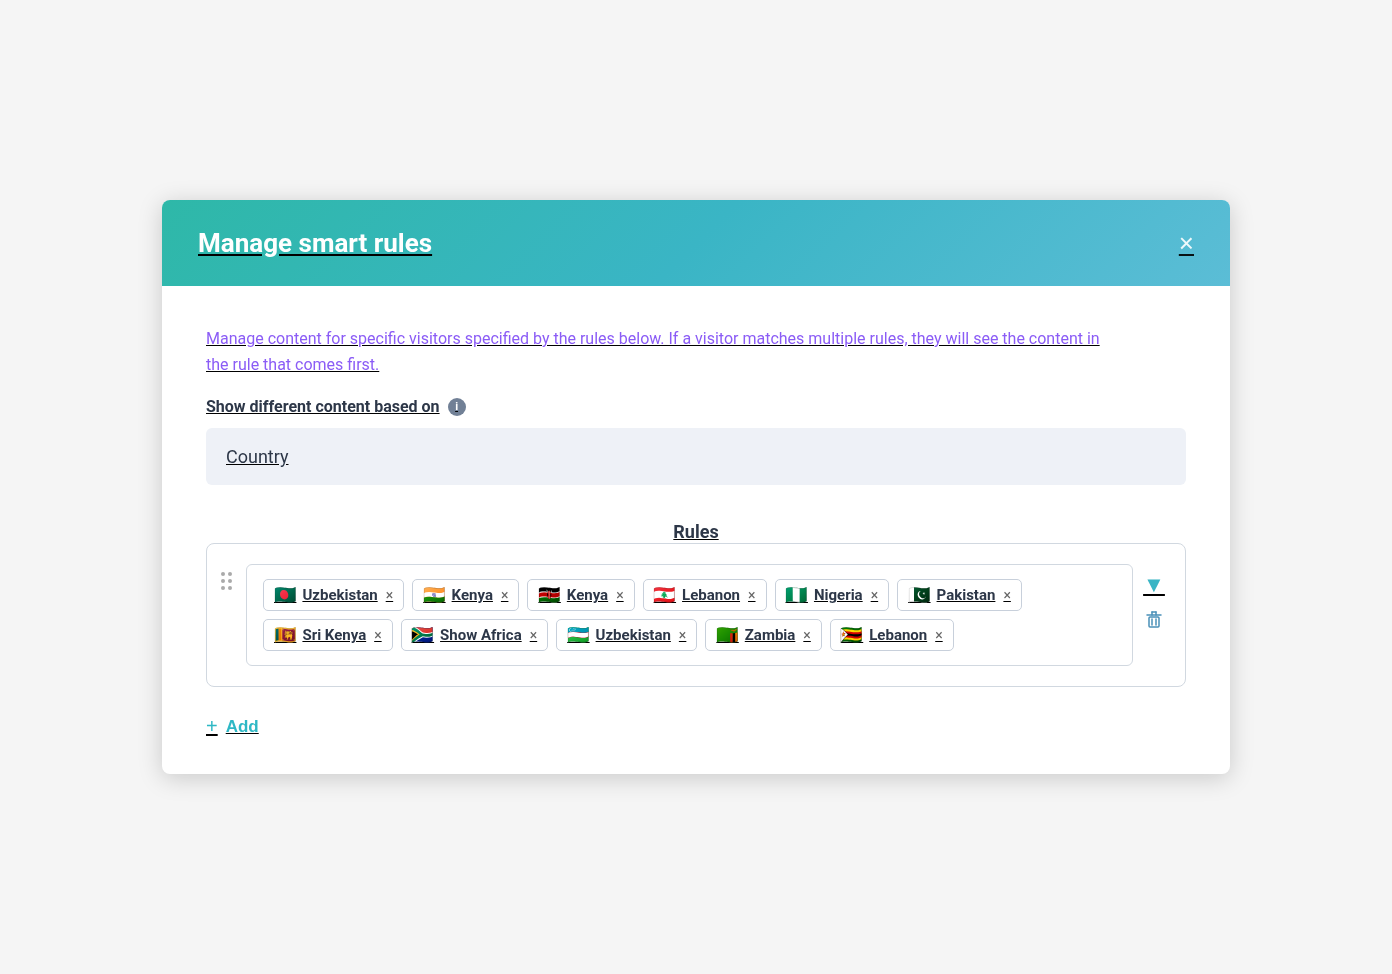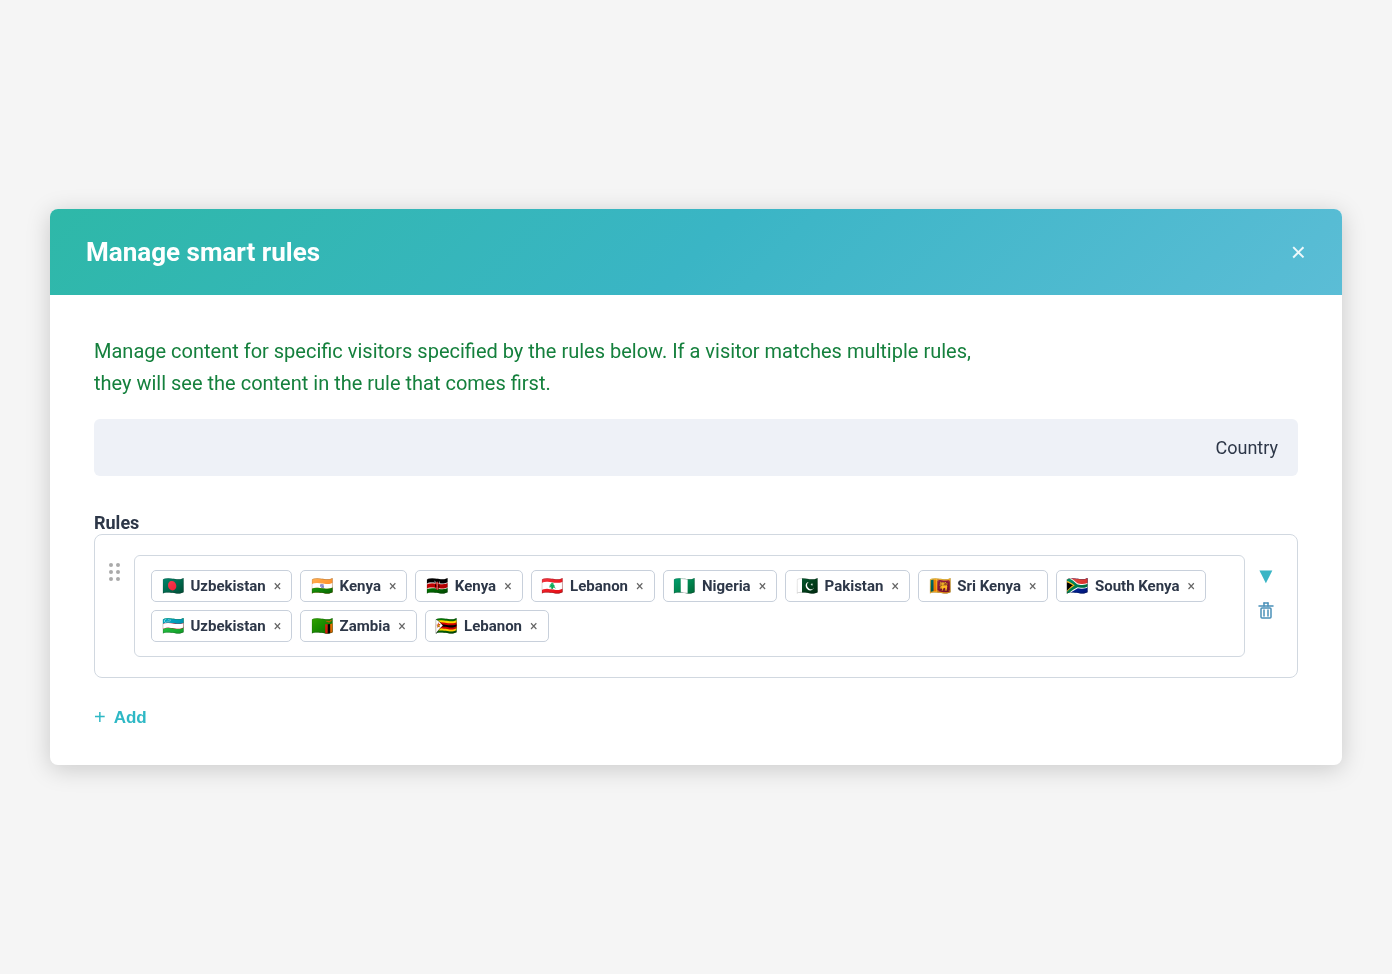--- a/index.html
+++ b/index.html
@@ -5,25 +5,26 @@
     * { box-sizing: border-box; margin: 0; padding: 0; }
     body {
       font-family: -apple-system, BlinkMacSystemFont, 'Segoe UI', Roboto, sans-serif;
       background: #f5f5f5;
       display: flex;
       justify-content: center;
       align-items: center;
       min-height: 100vh;
     }
     .modal {
-      width: 1292px;
+      width: 1068px;
       background: #fff;
       border-radius: 8px;
       overflow: hidden;
       box-shadow: 0 4px 24px rgba(0,0,0,0.18);
+      text-decoration: underline;
     }
     .modal-header {
       background: linear-gradient(135deg, #2eb8a8 0%, #3ab5c5 50%, #5bbdd6 100%);
       padding: 28px 36px;
       display: flex;
       justify-content: space-between;
       align-items: center;
     }
     .modal-title {
       color: #fff;
@@ -36,22 +37,22 @@
       cursor: pointer;
       background: none;
       border: none;
       line-height: 1;
       opacity: 0.9;
     }
     .modal-body {
       padding: 40px 44px 36px;
     }
     .description {
-      color: #15803d;
-      font-size: 20px;
+      color: #8b5cf6;
+      font-size: 16px;
       line-height: 1.6;
       margin-bottom: 20px;
       max-width: 900px;
     }
     .section-label {
       font-size: 16px;
       font-weight: 700;
       color: #2d3748;
       margin-bottom: 12px;
       display: flex;
@@ -72,27 +73,27 @@
       cursor: pointer;
     }
     .select-box {
       background: #eef1f7;
       border-radius: 6px;
       padding: 18px 20px;
       font-size: 18px;
       color: #2d3748;
       margin-bottom: 36px;
       width: 100%;
-      text-align: right;
     }
     .rules-label {
       font-size: 18px;
       font-weight: 700;
       color: #2d3748;
       margin-bottom: 1px;
+      text-align: center;
     }
     .rules-container {
       border: 1px solid #d1d8e0;
       border-radius: 8px;
       padding: 20px 20px 20px 10px;
       margin-bottom: 28px;
       position: relative;
     }
     .rule-row {
       display: flex;
@@ -184,20 +185,24 @@
 <body>
 
 <div class="modal">
   <div class="modal-header">
     <span class="modal-title">Manage smart rules</span>
     <button class="close-btn">×</button>
   </div>
   <div class="modal-body">
     <p class="description">Manage content for specific visitors specified by the rules below. If a visitor matches multiple rules, they will see the content in the rule that comes first.</p>
 
+    <div class="section-label">
+      <span>Show different content based on</span>
+      <span class="info-icon">i</span>
+    </div>
 
     <div class="select-box">Country</div>
 
     <div class="rules-label">Rules</div>
 
     <div class="rules-container">
       <div class="rule-row">
         <div class="drag-dots">
           <span></span>
             <span></span>
@@ -237,21 +242,21 @@
               <span>Pakistan</span>
               <span class="tag-x">×</span>
             </span>
             <span class="tag">
               <span class="tag-flag">🇱🇰</span>
               <span>Sri Kenya</span>
               <span class="tag-x">×</span>
             </span>
             <span class="tag">
               <span class="tag-flag">🇿🇦</span>
-              <span>South Kenya</span>
+              <span>Show Africa</span>
               <span class="tag-x">×</span>
             </span>
             <span class="tag">
               <span class="tag-flag">🇺🇿</span>
               <span>Uzbekistan</span>
               <span class="tag-x">×</span>
             </span>
             <span class="tag">
               <span class="tag-flag">🇿🇲</span>
               <span>Zambia</span>

